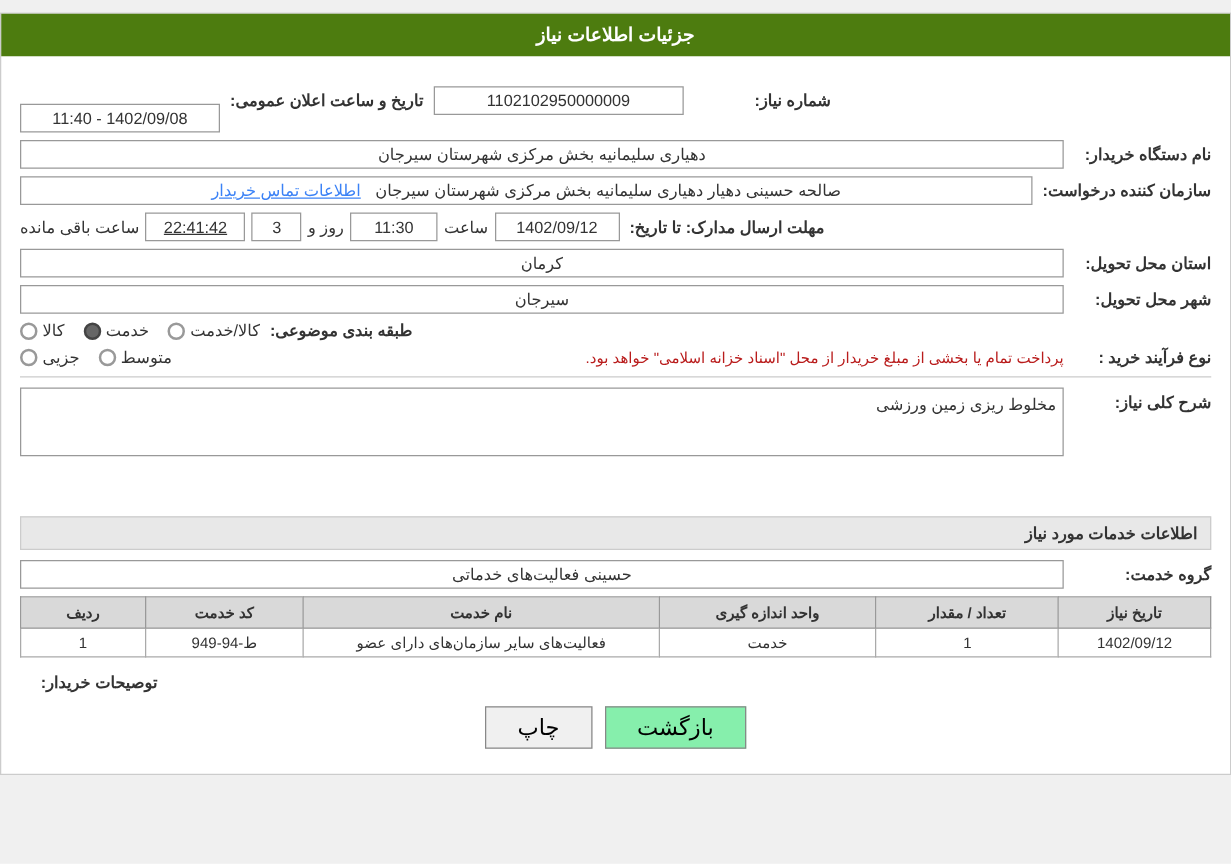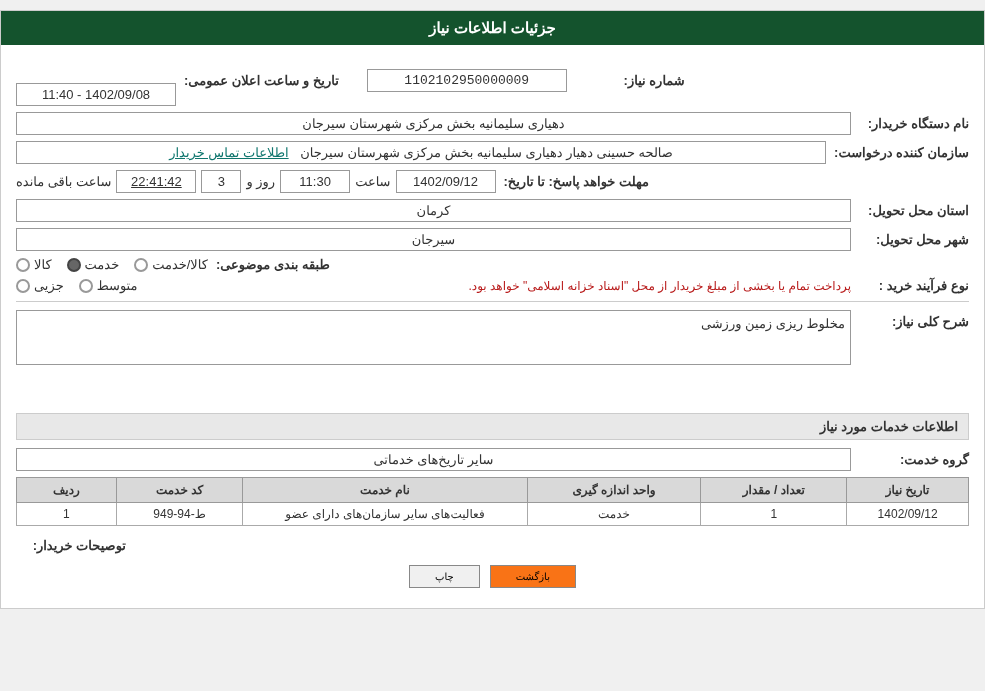--- a/index.html
+++ b/index.html
@@ -10,21 +10,21 @@
       direction: rtl;
       color: #333;
     }
     .page-wrapper {
       max-width: 985px;
       margin: 10px auto;
       background: #fff;
       border: 1px solid #ccc;
     }
     .header-bar {
-      background: #14532d;
+      background: #4d7c0f;
       color: #fff;
       text-align: center;
       padding: 8px 10px;
       font-size: 15px;
       font-weight: bold;
     }
     .content {
       padding: 10px 15px;
     }
     .row {
@@ -48,21 +48,21 @@
       text-align: center;
     }
     .value-box-wide {
       border: 1px solid #999;
       padding: 3px 6px;
       background: #fff;
       flex: 1;
       text-align: center;
     }
     .link-style {
-      color: #0f766e;
+      color: #3b82f6;
       text-decoration: underline;
       cursor: pointer;
     }
     .separator {
       height: 1px;
       background: #ccc;
       margin: 8px 0;
     }
     .section-header {
       background: #e8e8e8;
@@ -122,28 +122,28 @@
       justify-content: center;
       gap: 10px;
       margin-top: 12px;
       margin-bottom: 10px;
     }
     .btn {
       padding: 5px 25px;
       border: 1px solid #888;
       background: #e8e8e8;
       cursor: pointer;
-      font-size: 10px;
+      font-size: 18px;
       font-family: Tahoma, Arial, sans-serif;
     }
     .btn-print {
       background: #f0f0f0;
     }
     .btn-back {
-      background: #f97316;
+      background: #86efac;
     }
     .notice-text {
       font-size: 12px;
       color: #b91c1c;
       text-align: right;
       flex: 1;
     }
     .date-time-row {
       display: flex;
       align-items: center;
@@ -171,40 +171,40 @@
 <div class="page-wrapper">
 
   <div class="header-bar">
     <span>جزئیات اطلاعات نیاز</span>
   </div>
 
   <div class="content">
 
     <div class="row">
       <span class="label">شماره نیاز:</span>
-      <div class="value-box" style="min-width:200px;font-family:Liberation Mono, monospace;">1102102950000009</div>
-      <span style="margin-right:20px; font-weight:bold;">تاریخ و ساعت اعلان عمومی:</span>
+      <div class="value-box" style="min-width:200px;">1102102950000009</div>
+      <span style="font-weight:bold;">تاریخ و ساعت اعلان عمومی:</span>
       <div class="value-box" style="min-width:160px;margin-top:28px;">1402/09/08 - 11:40</div>
     </div>
 
     <div class="row">
       <span class="label">نام دستگاه خریدار:</span>
       <div class="value-box-wide">دهیاری سلیمانیه بخش مرکزی شهرستان سیرجان</div>
     </div>
 
     <div class="row">
       <span class="label">سازمان کننده درخواست:</span>
       <div class="value-box-wide">
         <span>صالحه حسینی دهیار دهیاری سلیمانیه بخش مرکزی شهرستان سیرجان</span>
         <span class="link-style" style="margin-right:8px;">اطلاعات تماس خریدار</span>
       </div>
     </div>
 
     <div class="row">
-      <span class="label">مهلت خواهد پاسخ: تا تاریخ:</span>
+      <span class="label">مهلت ارسال مدارک: تا تاریخ:</span>
       <div class="date-time-row">
         <div class="value-box" style="min-width:100px;">1402/09/12</div>
         <span>ساعت</span>
         <div class="value-box" style="min-width:70px;">11:30</div>
         <span>روز و</span>
         <div class="value-box" style="min-width:40px;">3</div>
         <div class="value-box" style="min-width:80px;text-decoration:underline;">22:41:42</div>
         <span>ساعت باقی مانده</span>
       </div>
     </div>
@@ -256,21 +256,21 @@
 
     <div class="row" style="align-items:flex-start;">
       <span class="label" style="padding-top:4px;">شرح کلی نیاز:</span>
       <div style="flex:1; border:1px solid #999; padding:5px; min-height:55px; background:#fff; text-align:right;">مخلوط ریزی زمین ورزشی</div>
     </div>
 
     <div class="section-header">اطلاعات خدمات مورد نیاز</div>
 
     <div class="row">
       <span class="label">گروه خدمت:</span>
-      <div class="value-box-wide">سایر تاریخ‌های خدماتی</div>
+      <div class="value-box-wide">حسینی فعالیت‌های خدماتی</div>
     </div>
 
     <div class="table-section">
       <table>
         <thead>
           <tr>
             <th>تاریخ نیاز</th>
             <th>تعداد / مقدار</th>
             <th>واحد اندازه گیری</th>
             <th>نام خدمت</th>

